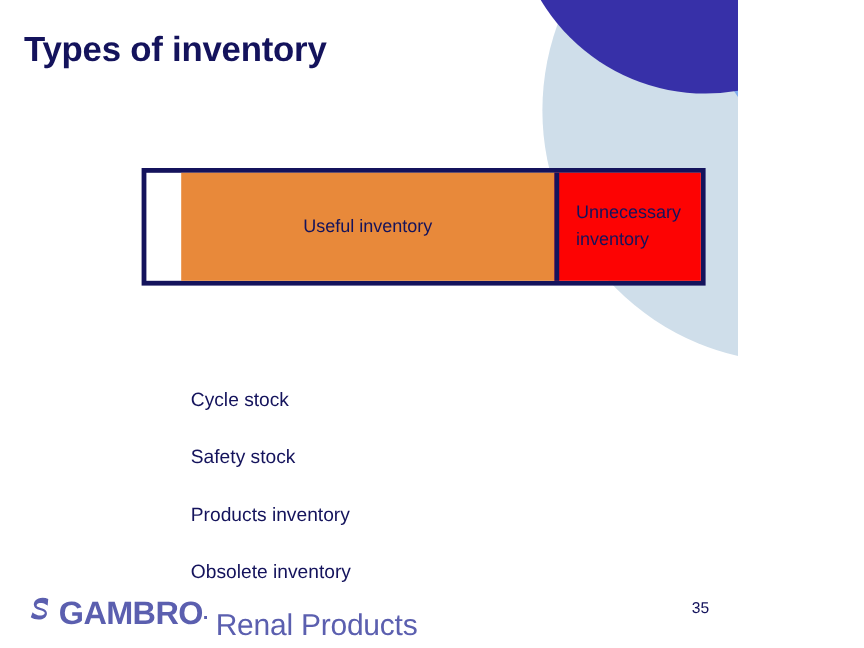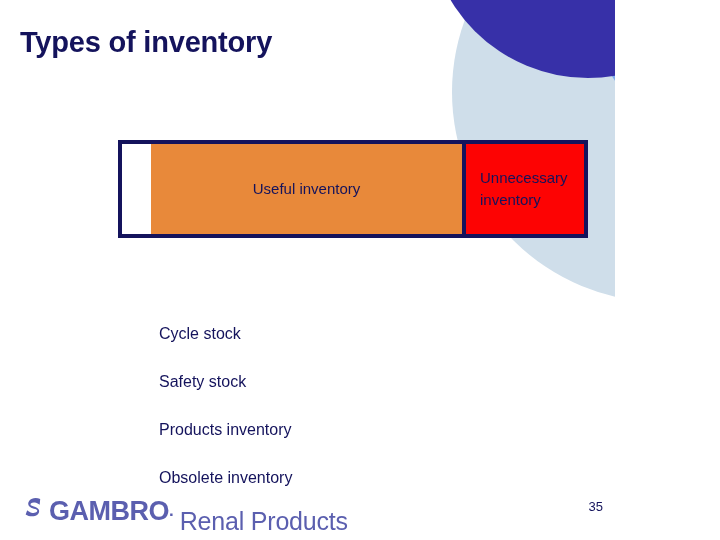--- a/index.html
+++ b/index.html
@@ -150,21 +150,21 @@
     font-size: 25px;
     font-weight: normal;
     color: #5b5faf;
     margin-left: 6px;
     letter-spacing: -0.2px;
     line-height: 1;
     margin-top: 20px;
   }
   .page-number {
     position: absolute;
-    right: 12px;
+    right: 24px;
     bottom: 26px;
     font-size: 13px;
     color: #14135c;
   }
 </style>
 </head>
 <body>
 
 <div id="slide">
 

